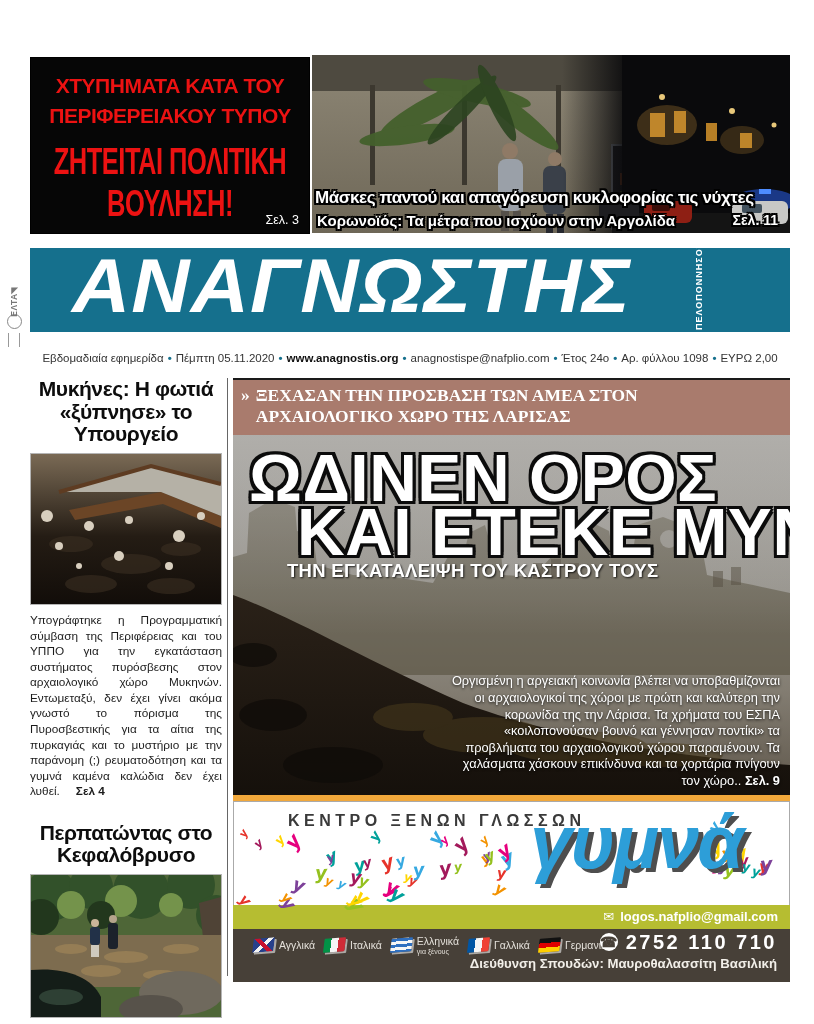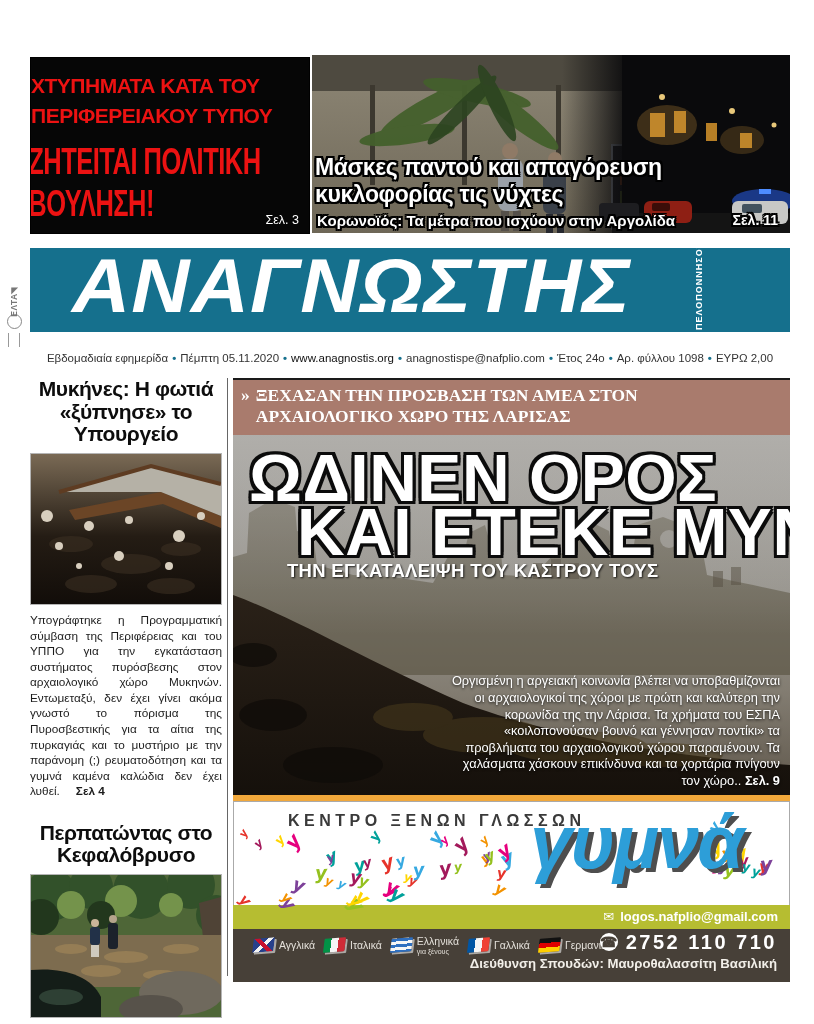--- a/index.html
+++ b/index.html
@@ -1,33 +1,33 @@
 <!DOCTYPE html>
 <html><head>
 <meta charset="utf-8">
 <style>
   html,body{margin:0;padding:0;background:#ffffff;}
   .page{position:relative;width:814px;height:1024px;background:#fff;overflow:hidden;
         font-family:"Liberation Sans",sans-serif;}
 
   
   .promo{position:absolute;left:30px;top:57px;width:278px;height:175px;background:#060606;
-         border:1px solid #000;text-align:left;color:#ec1212;overflow:hidden;}
+         border:1px solid #000;text-align:center;color:#ec1212;overflow:hidden;}
   .promo-small{margin-top:13px;font-size:21px;font-weight:bold;line-height:1.45;letter-spacing:-.5px;}
   .promo-big{margin-top:9px;font-size:25px;font-weight:bold;line-height:1.15;letter-spacing:-.5px;
              transform:scale(1.02,1.45);transform-origin:center top;}
   .promo-ref{position:absolute;right:10px;bottom:6px;color:#fff;font-size:12.5px;font-weight:normal;}
 
   
   .top-photo{position:absolute;left:312px;top:55px;width:478px;height:178px;overflow:hidden;background:#222;}
   .top-photo svg{position:absolute;left:0;top:0;}
   .outline2{text-shadow:-2px -2px 0 #000,2px -2px 0 #000,-2px 2px 0 #000,2px 2px 0 #000,
             -2px 0 0 #000,2px 0 0 #000,0 -2px 0 #000,0 2px 0 #000;}
   .tp-caption{position:absolute;left:3px;bottom:25px;width:472px;color:#fff;font-weight:bold;
-              font-size:23px;letter-spacing:-.4px;}
+              font-size:17px;letter-spacing:-.4px;}
   .tp-kicker{position:absolute;left:5px;bottom:4px;color:#fff;font-weight:bold;font-size:15px;}
   .tp-ref{position:absolute;right:12px;bottom:5px;color:#fff;font-weight:bold;font-size:14px;}
 
   
   .masthead{position:absolute;left:30px;top:248px;width:760px;height:84px;background:#15708d;overflow:hidden;}
   .masthead-title{position:absolute;left:42px;top:-6px;color:#fff;font-size:72px;font-weight:bold;
                   font-style:italic;letter-spacing:1px;transform:scale(1.12,1.06);transform-origin:left top;
                   white-space:nowrap;}
   .masthead-region{position:absolute;right:86px;top:4px;height:78px;color:#fff;font-weight:bold;
                    font-size:9px;letter-spacing:1px;writing-mode:vertical-rl;transform:rotate(180deg);
@@ -37,21 +37,21 @@
         flex-direction:column;align-items:center;gap:4px;}
   .elta-wing{font-size:9px;transform:rotate(-90deg);}
   .elta-text{font-size:8.5px;font-weight:bold;transform:rotate(-90deg);letter-spacing:.5px;}
   .elta-stamp{width:13px;height:13px;border:1px solid #888;border-radius:50%;}
   .elta-lines{width:10px;height:14px;border-left:1px solid #999;border-right:1px solid #999;}
 
   
   .dateline{position:absolute;left:30px;top:352px;width:760px;text-align:center;font-size:11.5px;
             color:#333;white-space:nowrap;}
   .dateline .bullet{color:#15708d;font-weight:bold;margin:0 4px;}
-  .dl-bold{font-weight:normal;color:#111;}
+  .dl-bold{font-weight:bold;color:#111;}
 
   
   .left-col{position:absolute;left:30px;top:378px;width:192px;}
   .lc-title{font-size:21px;font-weight:bold;text-align:center;line-height:1.08;color:#0d0d0d;
             letter-spacing:-.4px;}
   .lc-photo{display:block;margin-top:7px;border:1px solid #b5b5b5;}
   .lc-body{margin-top:8px;font-size:11.8px;line-height:1.32;text-align:justify;color:#1c1c1c;}
   .lc-ref{font-weight:bold;margin-left:16px;white-space:nowrap;}
   .lc-article2{margin-top:22px;}
   .col-rule{position:absolute;left:227px;top:378px;height:598px;width:0;border-left:1px solid #666;}

